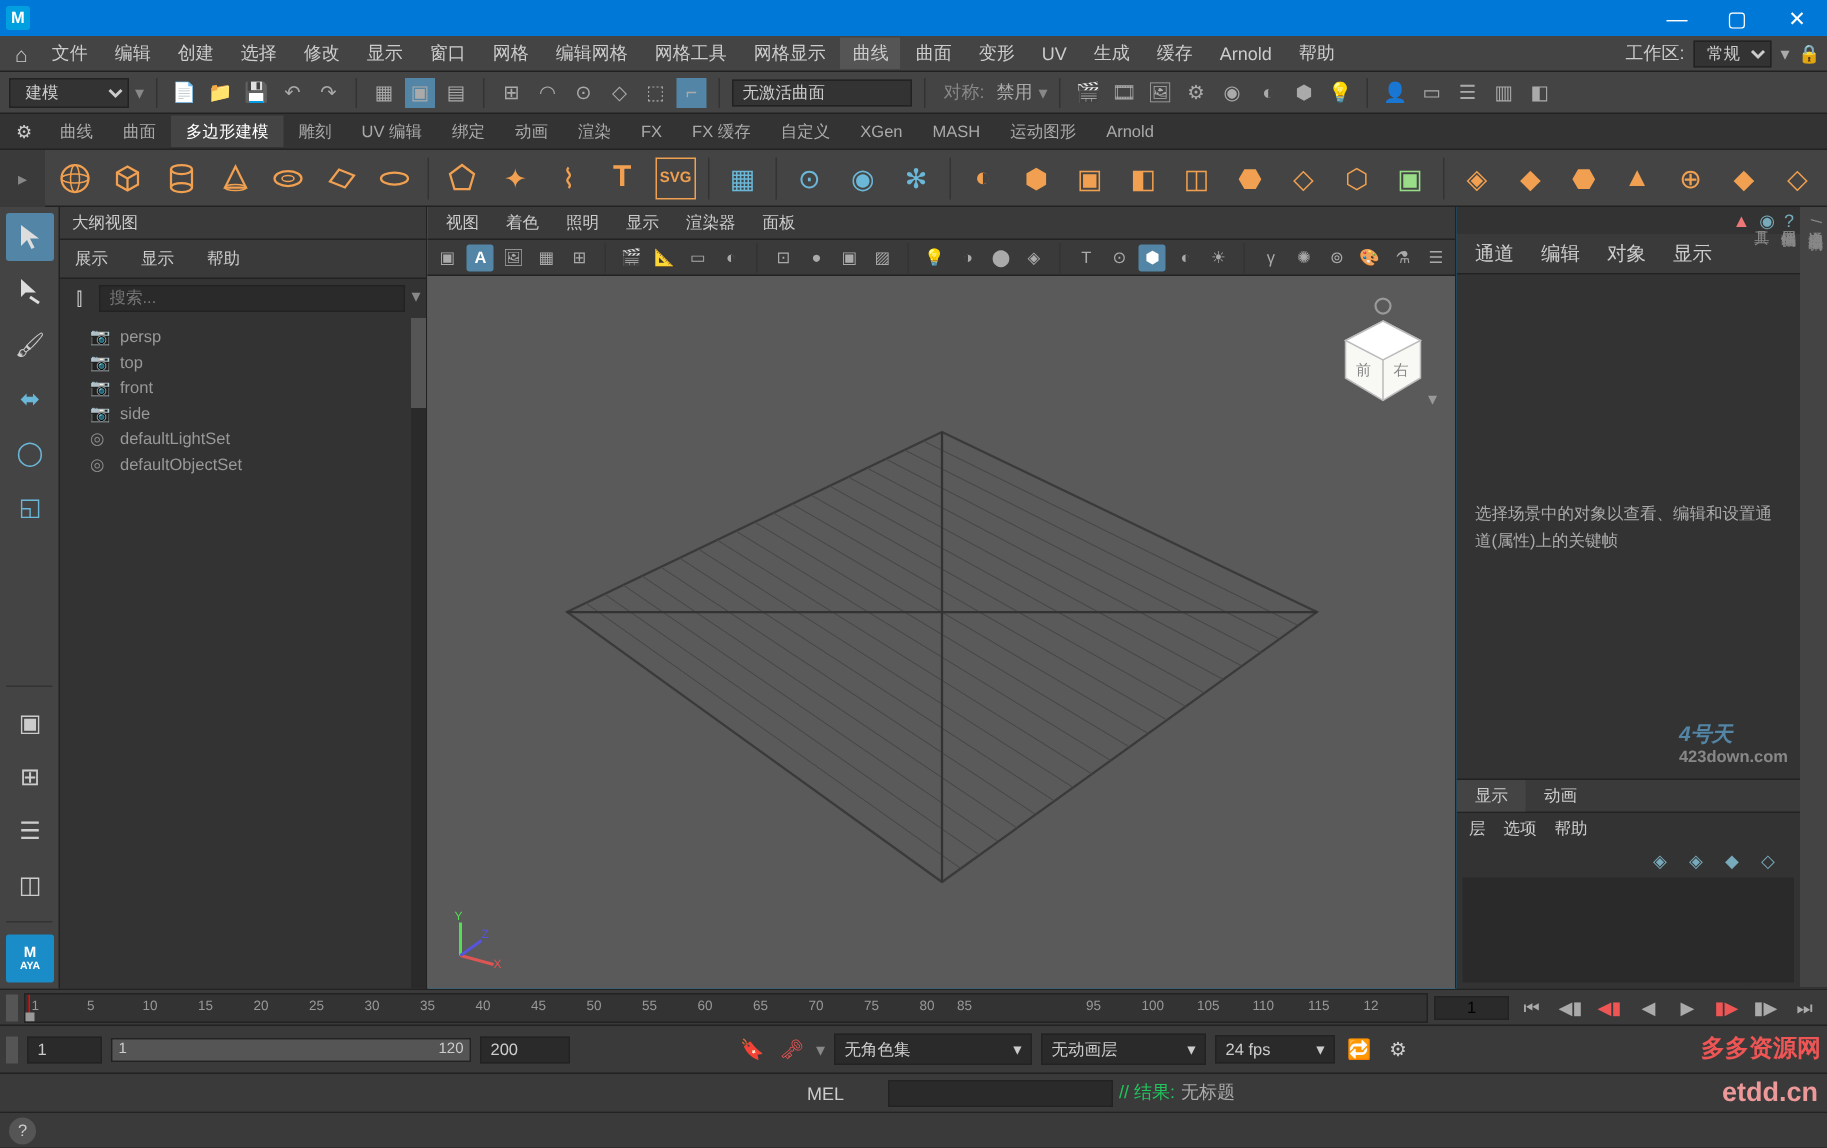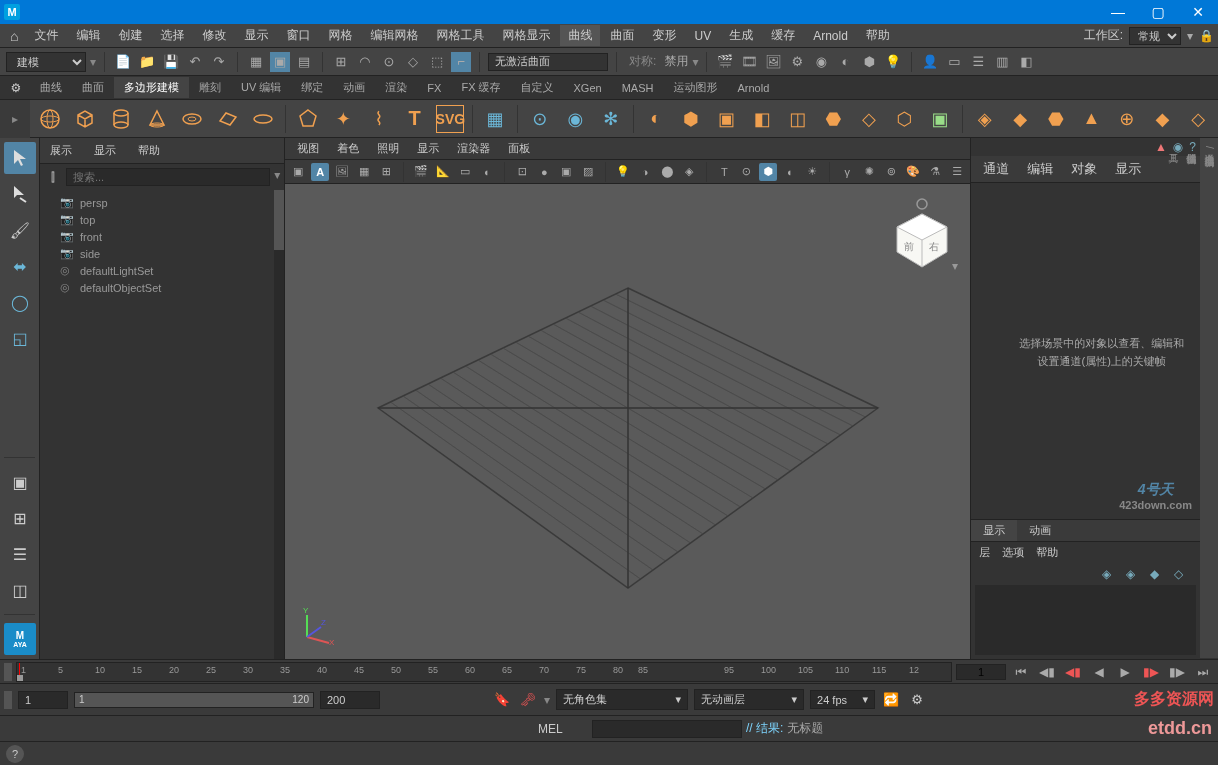--- a/index.html
+++ b/index.html
@@ -54,21 +54,21 @@
 .viewport .vp-toolbar .vp-icon { width: 18px; height: 18px; display: flex; align-items: center; justify-content: center; font-size: 11px; color: #aaa; cursor: pointer; }
 .viewport .vp-toolbar .vp-icon.active { background: #5285a6; color: #fff; border-radius: 2px; }
 .viewport .vp-canvas { flex: 1; position: relative; background: #5a5a5a; overflow: hidden; }
 .grid-svg { position: absolute; top: 50%; left: 50%; transform: translate(-50%, -45%); }
 .axis-gizmo { position: absolute; bottom: 12px; left: 12px; width: 40px; height: 40px; }
 .view-cube { position: absolute; top: 8px; right: 8px; width: 80px; height: 80px; }
 .channel-box { width: 250px; background: #333; display: flex; flex-direction: column; }
 .channel-box .cb-top-icons { height: 18px; display: flex; justify-content: flex-end; padding: 2px 4px; gap: 6px; }
 .channel-box .cb-tabs { background: #3a3a3a; display: flex; padding: 2px 4px; gap: 2px; border-bottom: 1px solid #222; }
 .channel-box .cb-tabs span { padding: 2px 8px; cursor: pointer; font-size: 13px; }
-.channel-box .cb-content { flex: 1; padding: 12px; display: flex; flex-direction: column; align-items: center; justify-content: flex-start; text-align: center; font-size: 11px; color: #aaa; position: relative; margin-left: 32px; }
+.channel-box .cb-content { flex: 1; padding: 12px; display: flex; flex-direction: column; align-items: center; justify-content: flex-start; font-size: 11px; color: #aaa; position: relative; }
 .channel-box .msg { margin-top: 140px; line-height: 1.6; }
 .channel-box .watermark1 { position: absolute; right: 8px; bottom: 8px; font-size: 14px; color: #5285a6; font-weight: bold; }
 .layer-editor { border-top: 1px solid #222; }
 .layer-editor .le-tabs { background: #3a3a3a; display: flex; border-bottom: 1px solid #222; }
 .layer-editor .le-tabs span { padding: 3px 12px; cursor: pointer; font-size: 11px; }
 .layer-editor .le-tabs span.active { background: #444; }
 .layer-editor .le-menu { padding: 3px 8px; display: flex; gap: 12px; font-size: 11px; }
 .layer-editor .le-icons { padding: 4px 8px; display: flex; justify-content: flex-end; gap: 6px; }
 .layer-editor .le-icons span { width: 18px; height: 14px; font-size: 12px; color: #7ab; }
 .layer-editor .le-body { height: 70px; background: #2a2a2a; margin: 0 4px 4px 4px; }
@@ -250,21 +250,21 @@
     </div>
   <div class="sep"></div>
   <div class="icon orange">
       <svg width="24" height="24">
         <path d="M12 3 L20 9 L17 19 L7 19 L4 9 Z" fill="none" stroke="#f0a050" stroke-width="1.5"></path>
       </svg>
     </div>
   <div class="icon orange">✦</div>
   <div class="icon orange">⌇</div>
   <div class="icon orange" style="font-size:20px;font-weight:bold">T</div>
-  <div class="icon orange" style="font-size:14px;font-weight:bold;border:1px solid #f0a050;padding:2px">SVG</div>
+  <div class="icon orange" style="font-size:10px;font-weight:bold;border:1px solid #f0a050;padding:2px">SVG</div>
   <div class="sep"></div>
   <div class="icon blue">▦</div>
   <div class="sep"></div>
   <div class="icon blue">⊙</div>
   <div class="icon blue">◉</div>
   <div class="icon blue">✻</div>
   <div class="sep"></div>
   <div class="icon orange">◐</div>
   <div class="icon orange">⬢</div>
   <div class="icon orange">▣</div>
@@ -306,20 +306,21 @@
     <div class="sep"></div>
     <div class="tool">▣</div>
     <div class="tool">⊞</div>
     <div class="tool">☰</div>
     <div class="tool">◫</div>
     <div class="sep"></div>
     <div class="tool" style="background:#1a8cc8;color:#fff;font-size:10px;font-weight:bold;flex-direction:column">M<span style="font-size:7px">AYA</span></div>
   </div>
 
   <div class="outliner">
+    <div class="header">大纲视图</div>
     <div class="sub-header">
       <span>展示</span>
       <span>显示</span>
       <span>帮助</span>
     </div>
     <div class="search-row">
       <div class="filter-icon">⫿</div>
       <input placeholder="搜索..." style="">
       <span style="color:#888">▾</span>
     </div>
@@ -570,35 +571,35 @@
   <div class="btn-icon" style="color:#e55">🗝</div>
   <span style="color:#888">▾</span>
   <div class="dropdown" style="width:132px">
       <span>无角色集</span>
       <span style="margin-left:auto">▾</span>
     </div>
   <div class="dropdown" style="width:110px">
       <span>无动画层</span>
       <span style="margin-left:auto">▾</span>
     </div>
-  <div class="dropdown" style="width:65px">
+  <div class="dropdown" style="width:80px">
       <span>24 fps</span>
       <span style="margin-left:auto">▾</span>
     </div>
   <div class="btn-icon">🔁</div>
   <div class="btn-icon">⚙</div>
   <div class="watermark-bottom">
     <div style="color:#e55;font-size:16px;font-weight:bold">多多资源网</div>
   </div>
 </div>
 
 <div class="cmd-line" style="position:relative">
   <div style="width:530px"></div>
   <div class="dropdown" style="width:50px"><span>MEL</span></div>
   <input style="width: 150px;">
-  <span style="color:#7dd3fc">// 结果:</span>
+  <span style="color:#22c55e">// 结果:</span>
   <span style="color:#aaa">无标题</span>
   <div style="position:absolute;right:6px;color:#e99;font-size:18px;font-weight:bold">etdd.cn</div>
 </div>
 
 <div class="status-bar">
   <div class="help-icon">?</div>
 </div>
 
 </body></html>

